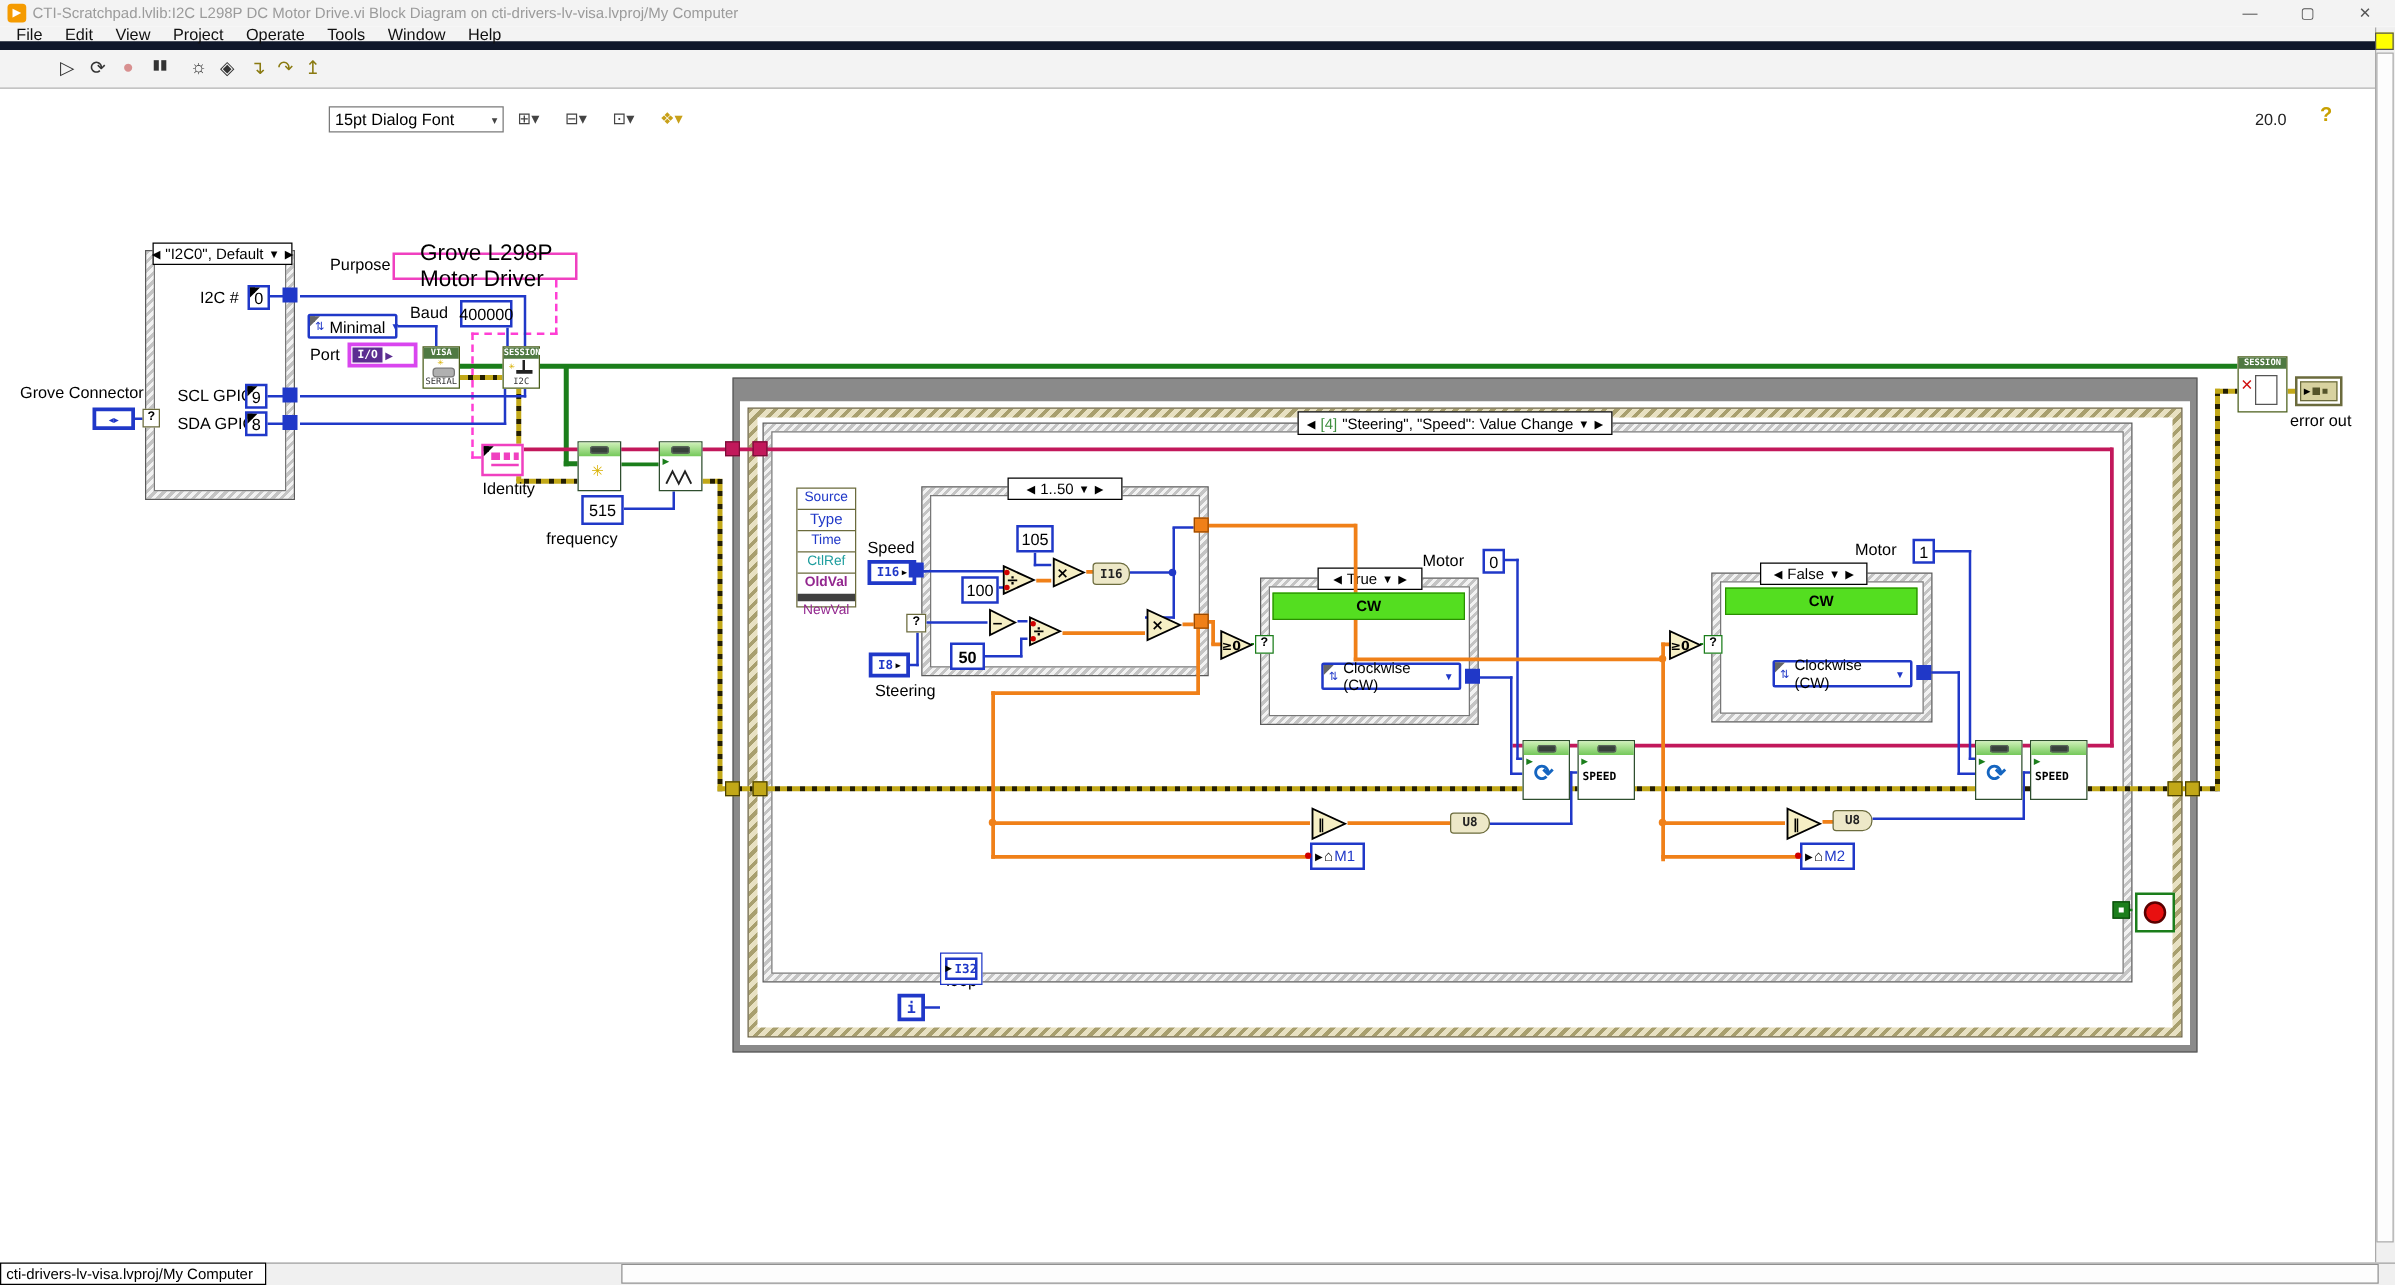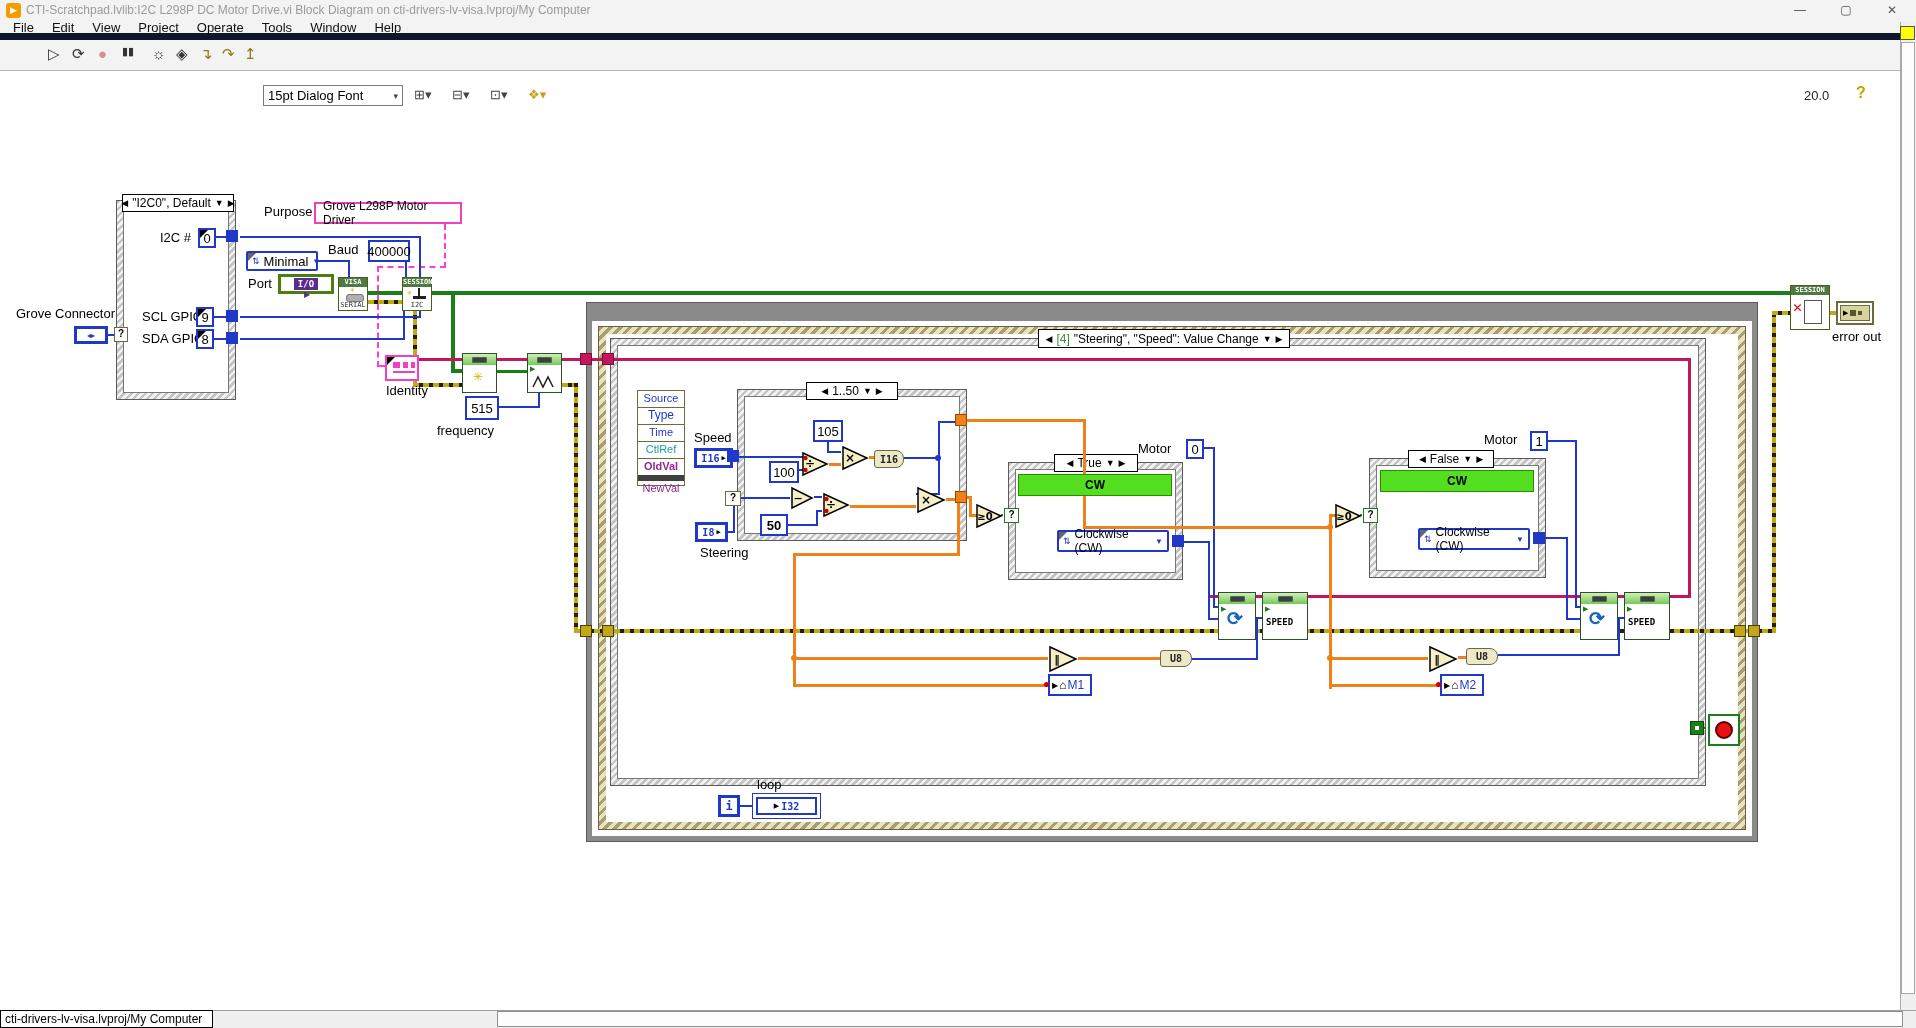--- a/index.html
+++ b/index.html
@@ -38,21 +38,21 @@
   .seq-title{position:absolute;left:0;top:0;right:0;height:17px;background:#7f7f7f;color:#fff;
              font-size:12px;font-weight:bold;text-align:center;line-height:17px;}
   .seq-inner{position:absolute;left:5px;top:18px;right:5px;bottom:5px;background:#fff;}
   .selbox{background:#fff;border:1px solid #000;display:flex;align-items:center;justify-content:center;
           font-size:12px;gap:4px;white-space:nowrap;box-sizing:border-box;}
   .selarrow{font-size:9px;color:#000;}
   
   .const{background:#fff;border:2px solid #2038c8;box-sizing:border-box;display:flex;align-items:center;
          justify-content:center;font-size:13px;color:#000;}
   .strconst{background:#fff;border:2px solid #f040c0;box-sizing:border-box;display:flex;align-items:center;
-            padding-left:7px;font-size:12px;color:#000;}
+            padding-left:20px;font-size:18px;color:#000;}
   .lbl{font-size:13px;color:#000;white-space:nowrap;}
   .term{background:#fff;border:3px solid #2038c8;box-sizing:border-box;display:flex;align-items:center;
         justify-content:center;font-size:10px;font-weight:bold;color:#2038c8;font-family:"DejaVu Sans Mono",monospace;}
   .conv{background:#ede8c8;border:1.5px solid #6b6b3d;border-radius:3px 8px 8px 3px;box-sizing:border-box;
         display:flex;align-items:center;justify-content:center;font-size:10px;font-weight:bold;color:#222;
         font-family:"DejaVu Sans Mono",monospace;}
   .enum{background:#fff;border:2px solid #2038c8;border-radius:2px;box-sizing:border-box;display:flex;
         align-items:center;font-size:13px;color:#000;gap:4px;padding:0 4px;}
   .fold{position:absolute;left:0;top:0;width:0;height:0;border:4px solid transparent;border-left-color:#666;border-top-color:#666;}
   .foldb{border-left-color:#000;border-top-color:#000;}
@@ -320,21 +320,21 @@
   <div class="abs strconst" style="left:314px;top:202px;width:148px;height:22px;">Grove L298P Motor Driver</div>
 
   <div class="abs enum" style="left:246px;top:251px;width:72px;height:20px;">
     <i class="fold"></i>
       <span style="color:#2038c8;font-size:9px;">⇅</span>
       <span>Minimal</span>
       <span style="color:#2038c8;font-size:8px;">▼</span>
   </div>
 
   <span class="abs lbl" style="left:248px;top:276px;">Port</span>
-  <div class="abs" style="left:278px;top:274px;width:56px;height:20px;border:3px solid #4d7c0f;background:#fff;box-sizing:border-box;display:flex;align-items:center;padding:1px;flex-direction:column;">
+  <div class="abs" style="left:278px;top:274px;width:56px;height:20px;border:3px solid #d946ef;background:#fff;box-sizing:border-box;display:flex;align-items:center;padding:1px;">
     <span style="background:#5c2d91;color:#fff;font-size:9px;font-weight:bold;font-family:'DejaVu Sans Mono',monospace;padding:0 4px;line-height:12px;">I/O</span>
     <span style="color:#5c2d91;font-size:8px;margin-left:2px;">▶</span>
   </div>
 
   <span class="abs lbl" style="left:328px;top:242px;">Baud</span>
   <div class="abs const" style="left:368px;top:240px;width:42px;height:22px;">400000</div>
 
   <div class="abs vnode" style="left:338px;top:277px;width:30px;height:34px;">
     <div class="vh">VISA</div>
     <div style="height:14px;text-align:center;position:relative;">
@@ -524,21 +524,21 @@
   <i class="dot" style="left:1044px;top:682px;background:#d00000;width:5px;height:5px;"></i>
   <div class="abs" style="left:1440px;top:674px;width:44px;height:22px;border:2px solid #2038c8;background:#fff;box-sizing:border-box;display:flex;align-items:center;gap:1px;padding-left:2px;">
     <span style="color:#000;font-size:8px;">▶</span>
       <span style="color:#000;font-size:12px;">⌂</span>
       <span style="color:#2038c8;font-size:12px;">M2</span>
   </div>
   <i class="dot" style="left:1436px;top:682px;background:#d00000;width:5px;height:5px;"></i>
 
   <div class="abs term" style="left:718px;top:795px;width:22px;height:22px;font-size:12px;">i</div>
   <span class="abs lbl" style="left:757px;top:777px;">loop</span>
-  <div class="abs" style="left:752px;top:793px;width:69px;height:26px;border:1px solid #2038c8;background:#fff;box-sizing:border-box;">
+  <div class="abs" style="left:752px;top:762px;width:34px;height:26px;border:1px solid #2038c8;background:#fff;box-sizing:border-box;">
     <div style="position:absolute;left:3px;top:3px;right:3px;bottom:3px;border:2px solid #2038c8;display:flex;align-items:center;justify-content:center;gap:2px;">
       <span style="font-size:7px;color:#000;">▶</span>
       <span style="font-size:10px;font-weight:bold;color:#2038c8;font-family:'DejaVu Sans Mono',monospace;">I32</span>
     </div>
   </div>
 
   <i class="abs tunnel" style="left:1690px;top:721px;width:14px;height:14px;background:#1b7e1b;border:1px solid #0a4a0a;">
       <i style="position:absolute;left:4px;top:4px;width:4px;height:4px;background:#fff;display:block;"></i>
     </i>
   <div class="abs" style="left:1708px;top:714px;width:32px;height:32px;border:2px solid #1b7e1b;background:#fff;box-sizing:border-box;">

